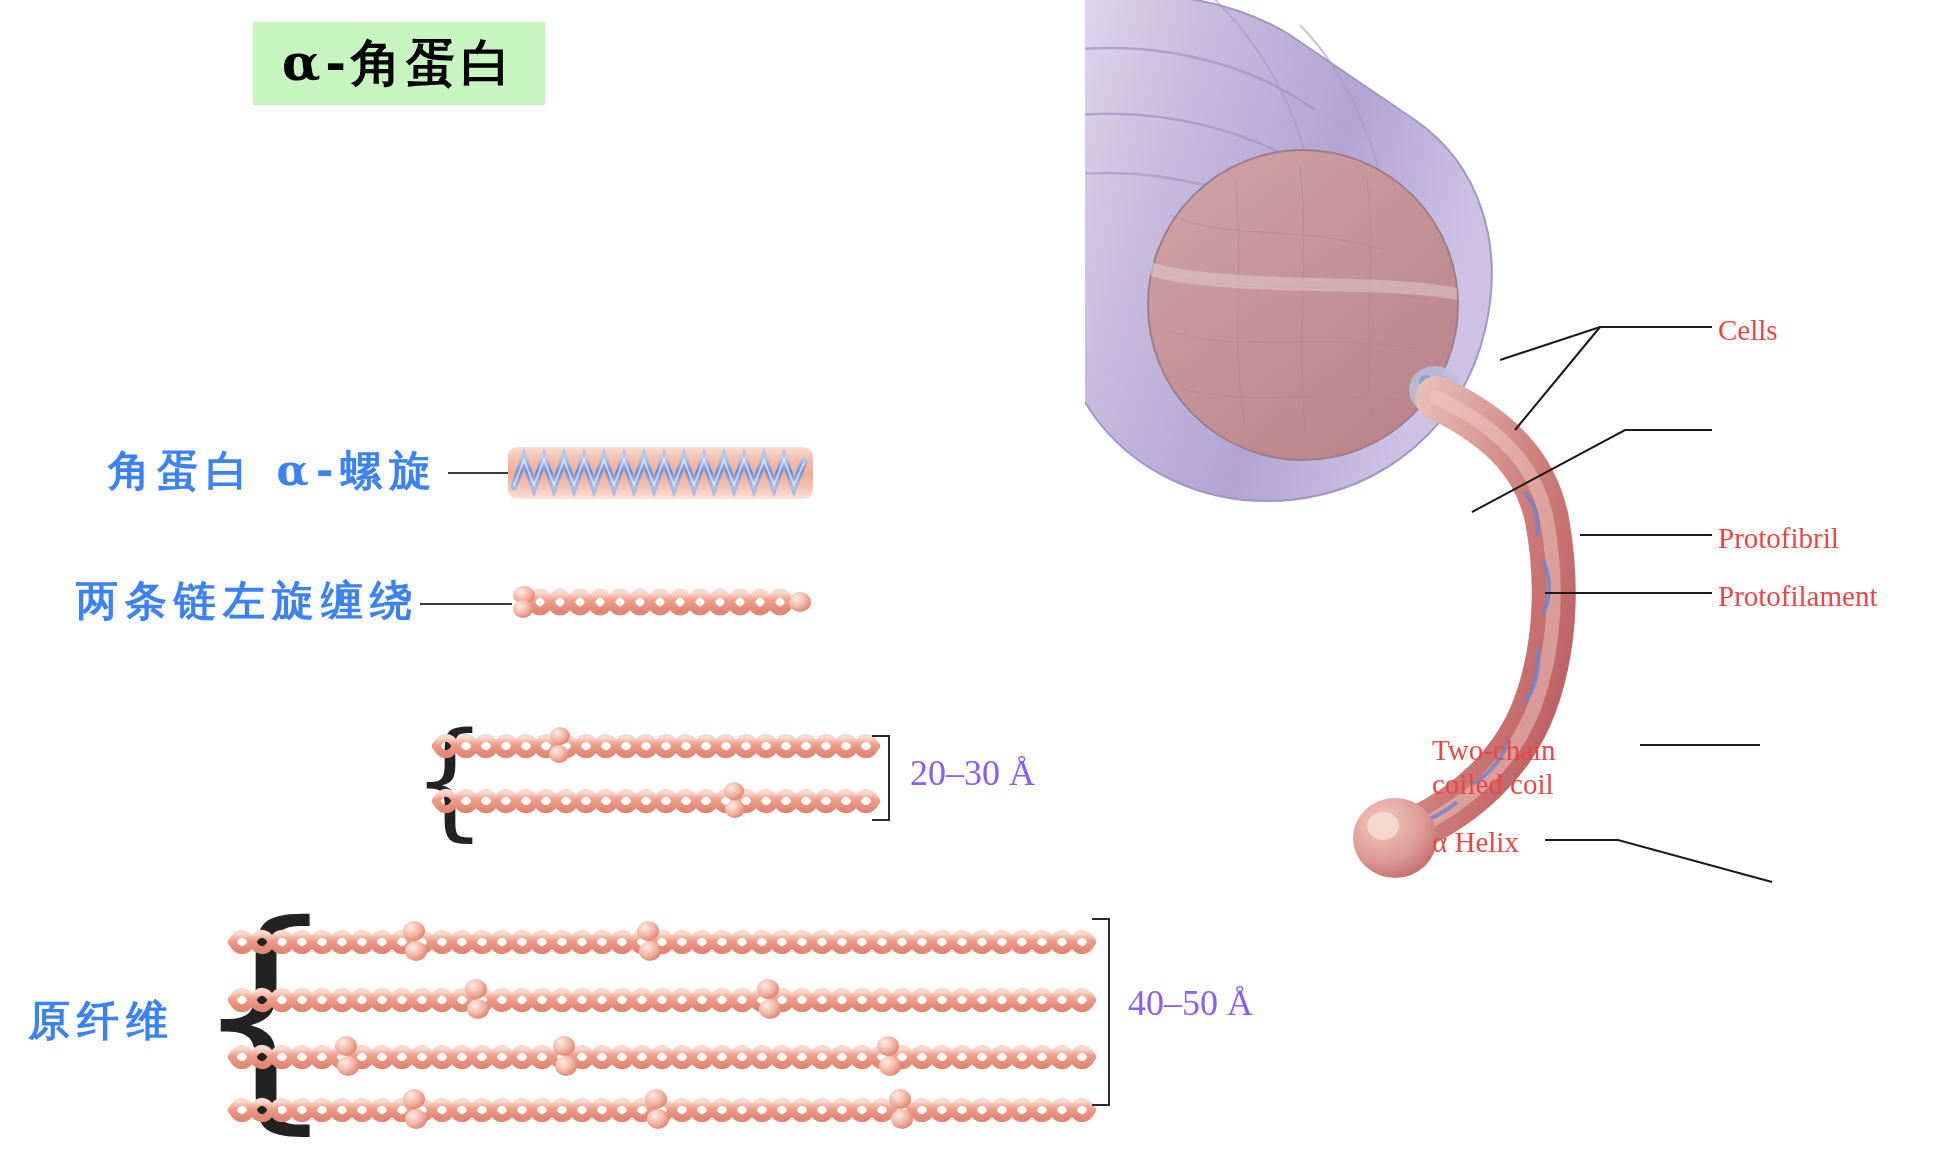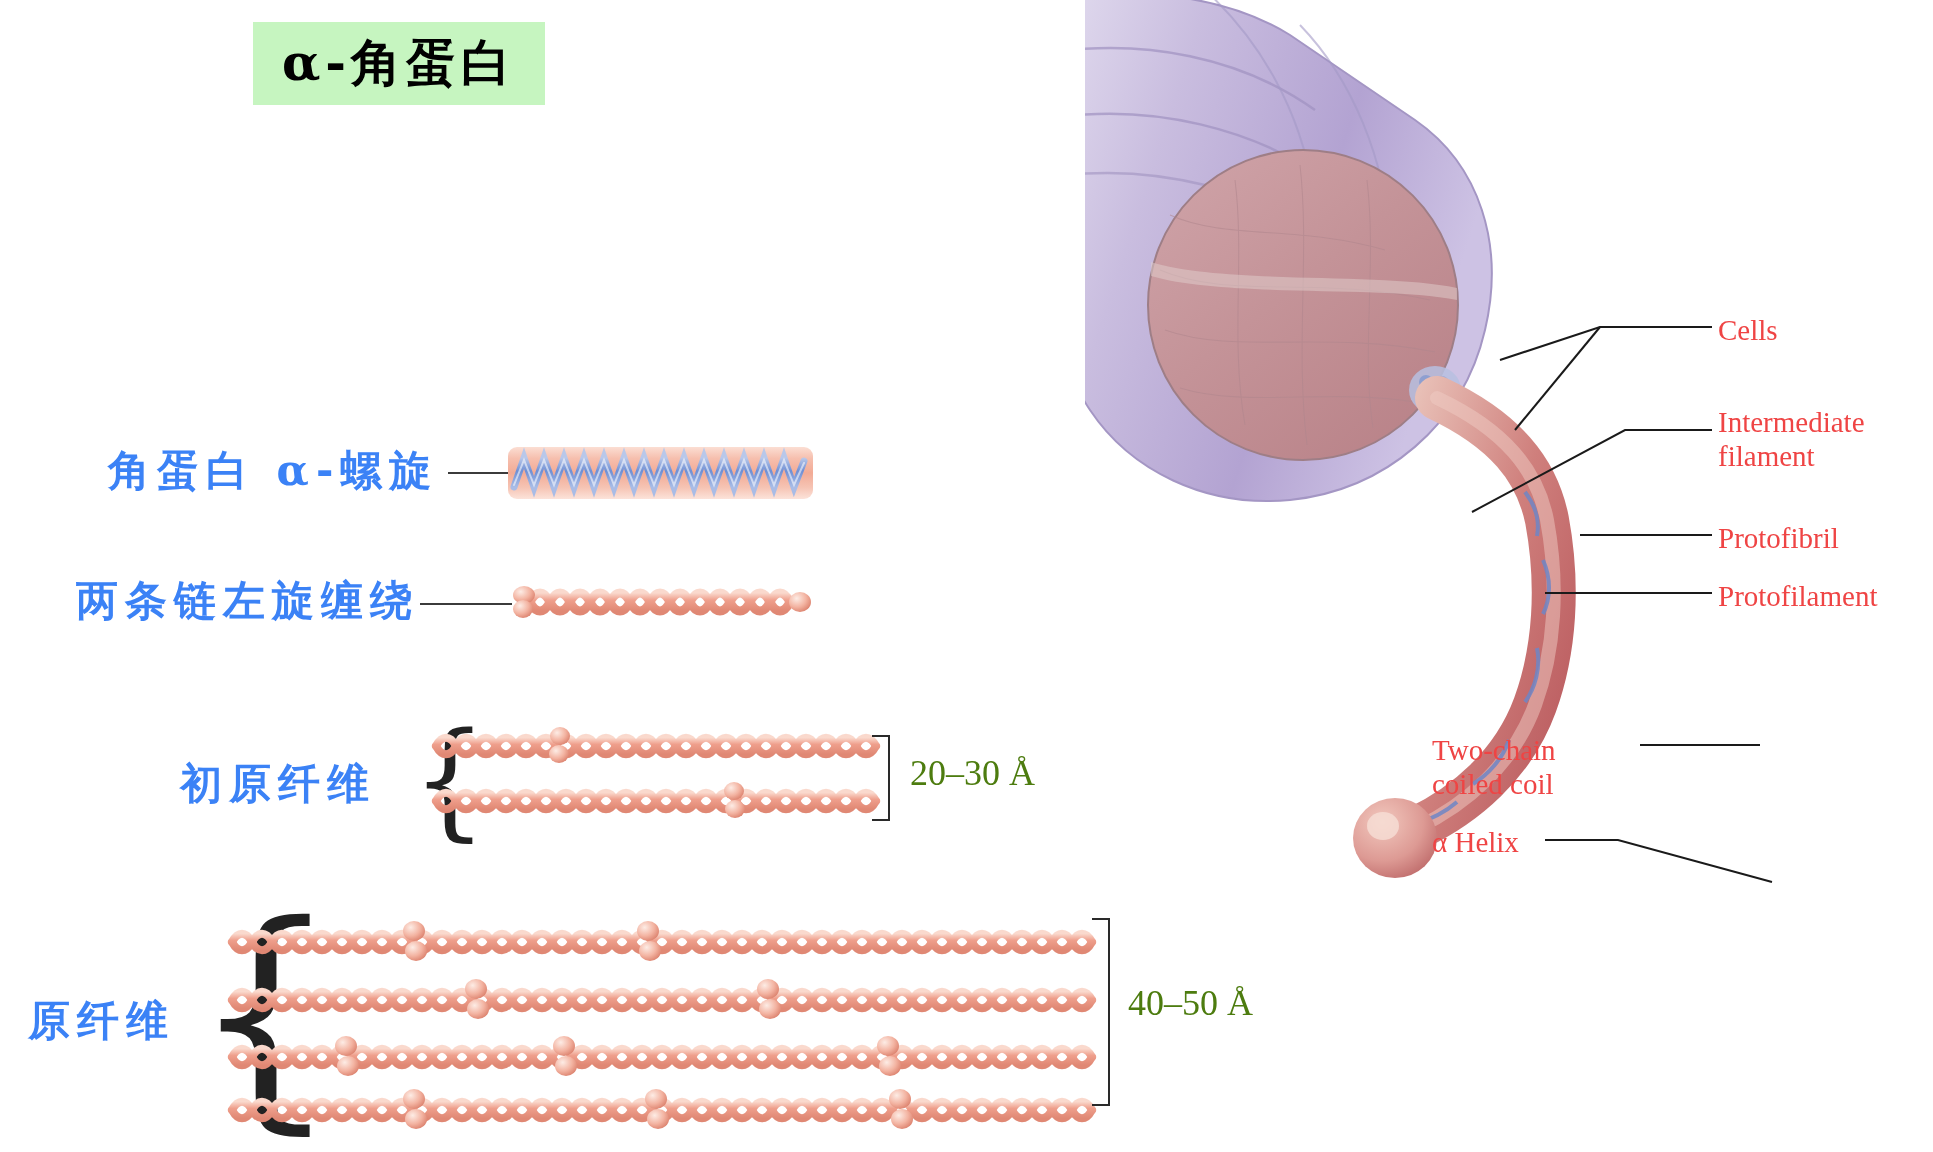--- a/index.html
+++ b/index.html
@@ -59,21 +59,21 @@
     background: #3b3b3b;
   }
   #leader-helix { left: 448px; top: 472px; width: 62px; }
   #leader-coil  { left: 420px; top: 603px; width: 92px; }
 
   
   .measure {
     position: absolute;
     font-family: "Liberation Serif", serif;
     font-size: 36px;
-    color: #4d7c0f;
+    color: #8b5cf6;
     white-space: nowrap;
   }
   #measure-proto  { left: 910px;  top: 752px; }
   #measure-fibril { left: 1128px; top: 982px; }
 
   
   .sq-bracket {
     position: absolute;
     border: 2px solid #2a2a2a;
     border-left: none;
@@ -164,21 +164,20 @@
 <body>
 
 <div id="page">
 
   <div id="title-banner">
     <span id="title-text">α-角蛋白</span>
   </div>
 
   <div class="cn-label" id="label-helix">角蛋白 α-螺旋</div>
   <div class="cn-label" id="label-coil">两条链左旋缠绕</div>
-  <div class="cn-label" id="label-proto">初原纤维</div>
   <div class="cn-label" id="label-fibril">原纤维</div>
 
   <div class="leader" id="leader-helix"></div>
   <div class="leader" id="leader-coil"></div>
 
   <div class="brace" id="brace-proto">{</div>
   <div class="brace" id="brace-fibril">{</div>
 
   <div id="art-alpha-helix">
     <svg class="coil-svg" viewBox="0 0 305 52" preserveAspectRatio="none">
@@ -512,24 +511,20 @@
       <path d="M1712 593 L1545 593"></path>
 
       <path d="M1640 745 L1760 745"></path>
 
       <path d="M1545 840 L1618 840 L1772 882"></path>
     </g>
   </svg>
 
   <div class="en-label" id="en-cells">Cells</div>
 
-  <div class="en-label" id="en-intermediate">
-    <div>Intermediate</div>
-    <div>filament</div>
-  </div>
 
   <div class="en-label" id="en-protofibril">Protofibril</div>
 
   <div class="en-label" id="en-protofilament">Protofilament</div>
 
   <div class="en-label" id="en-twochain">
     <div>Two-chain</div>
     <div>coiled coil</div>
   </div>
 

